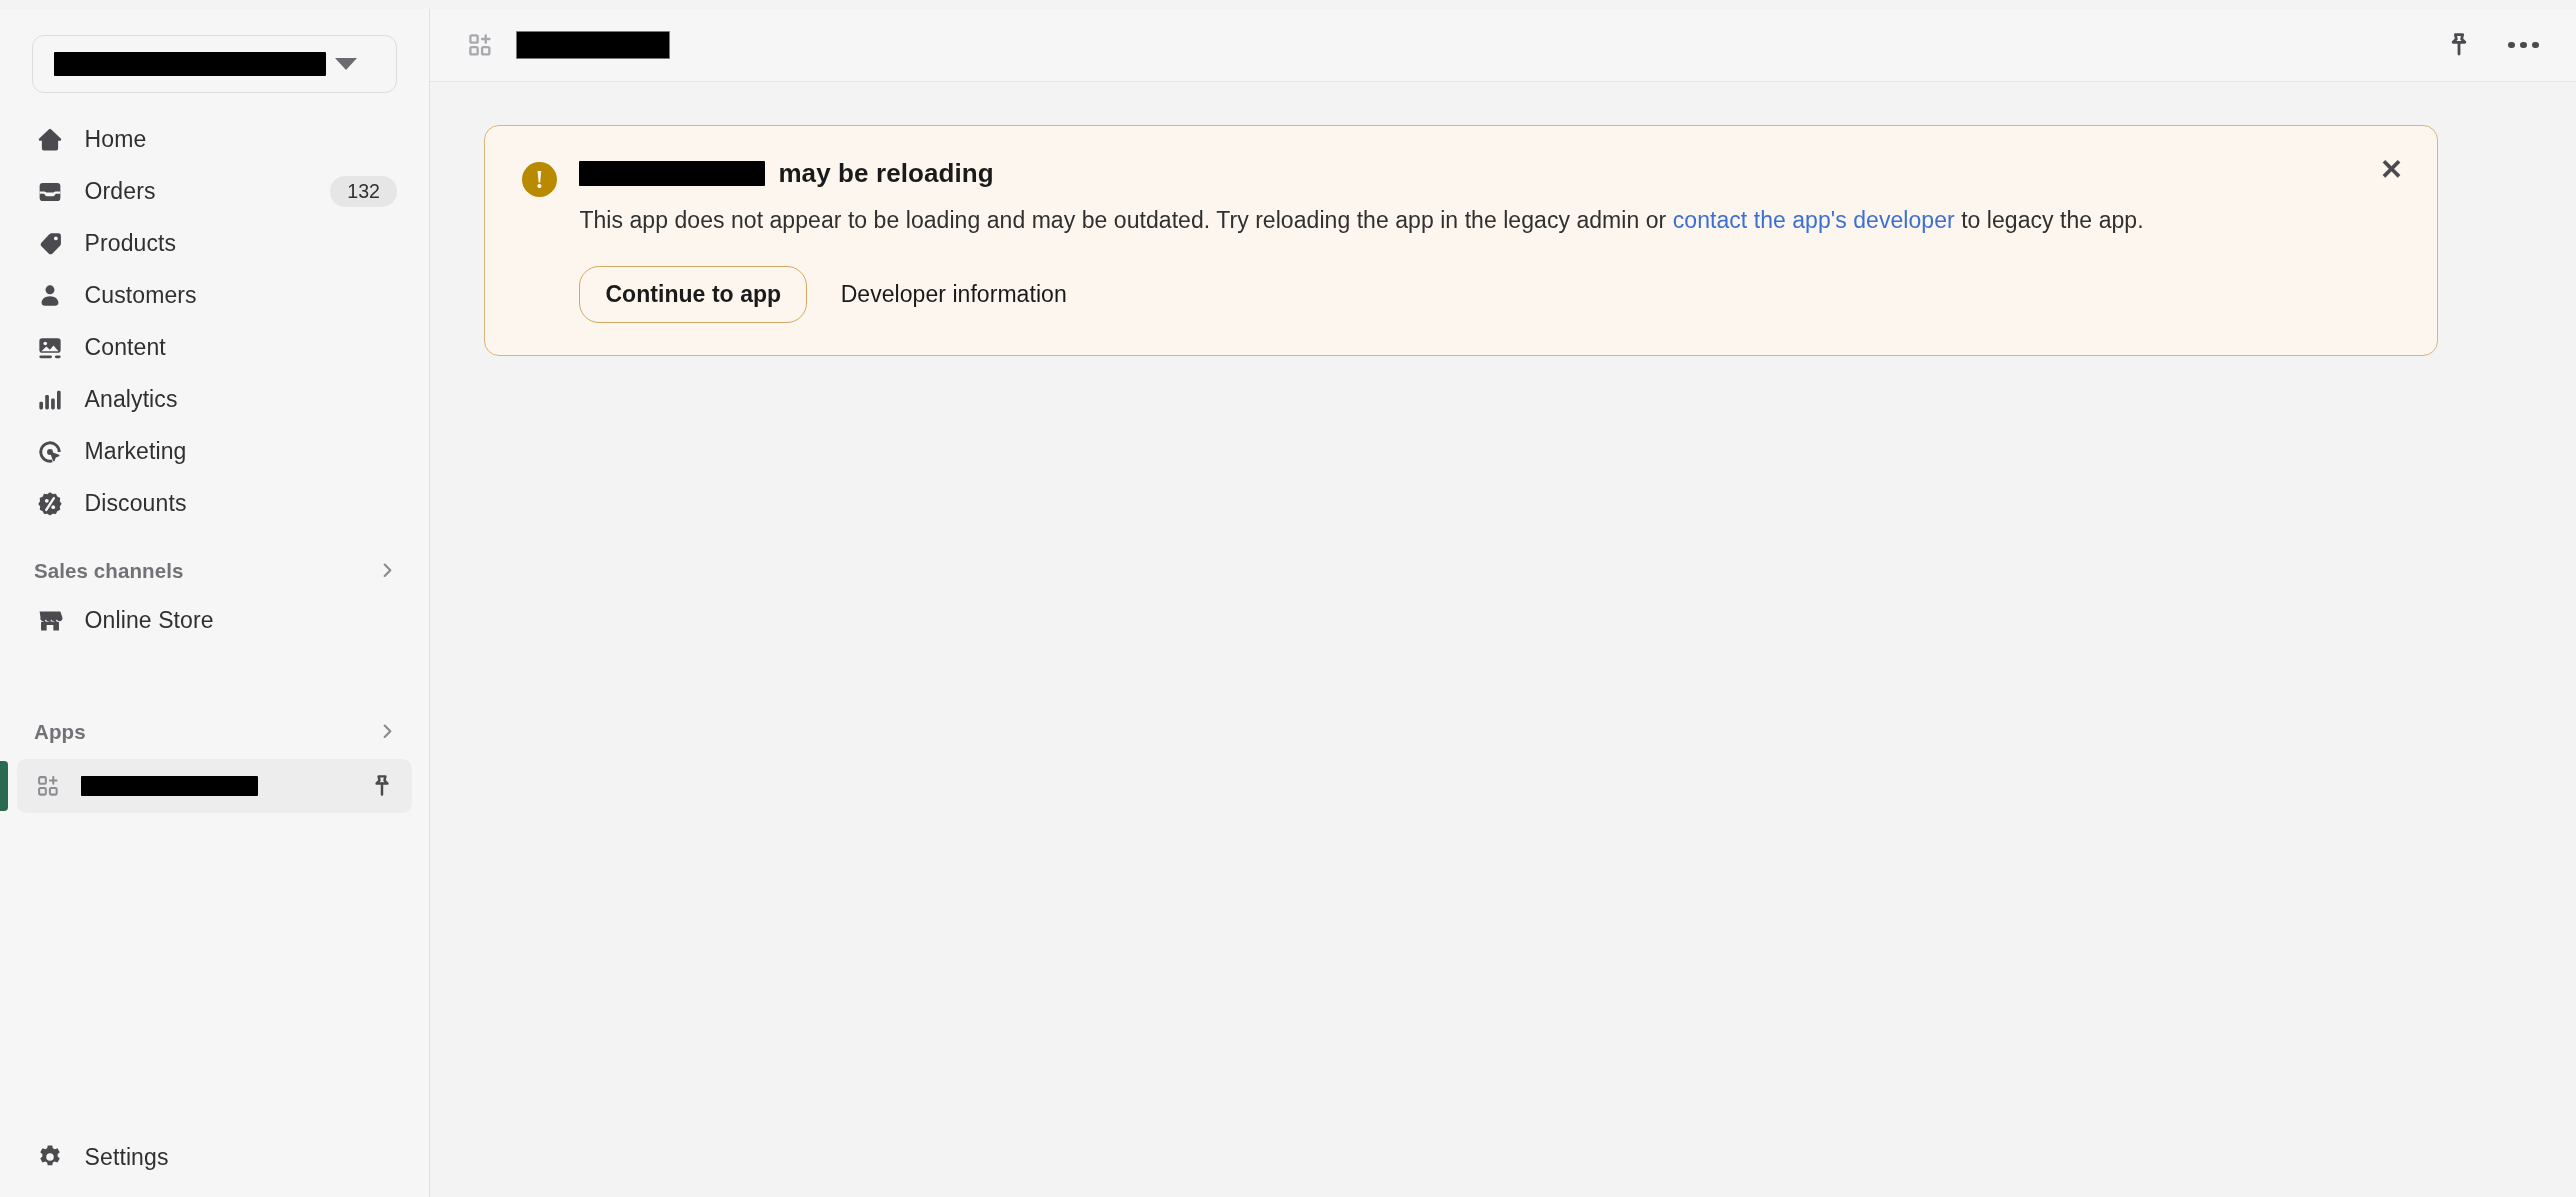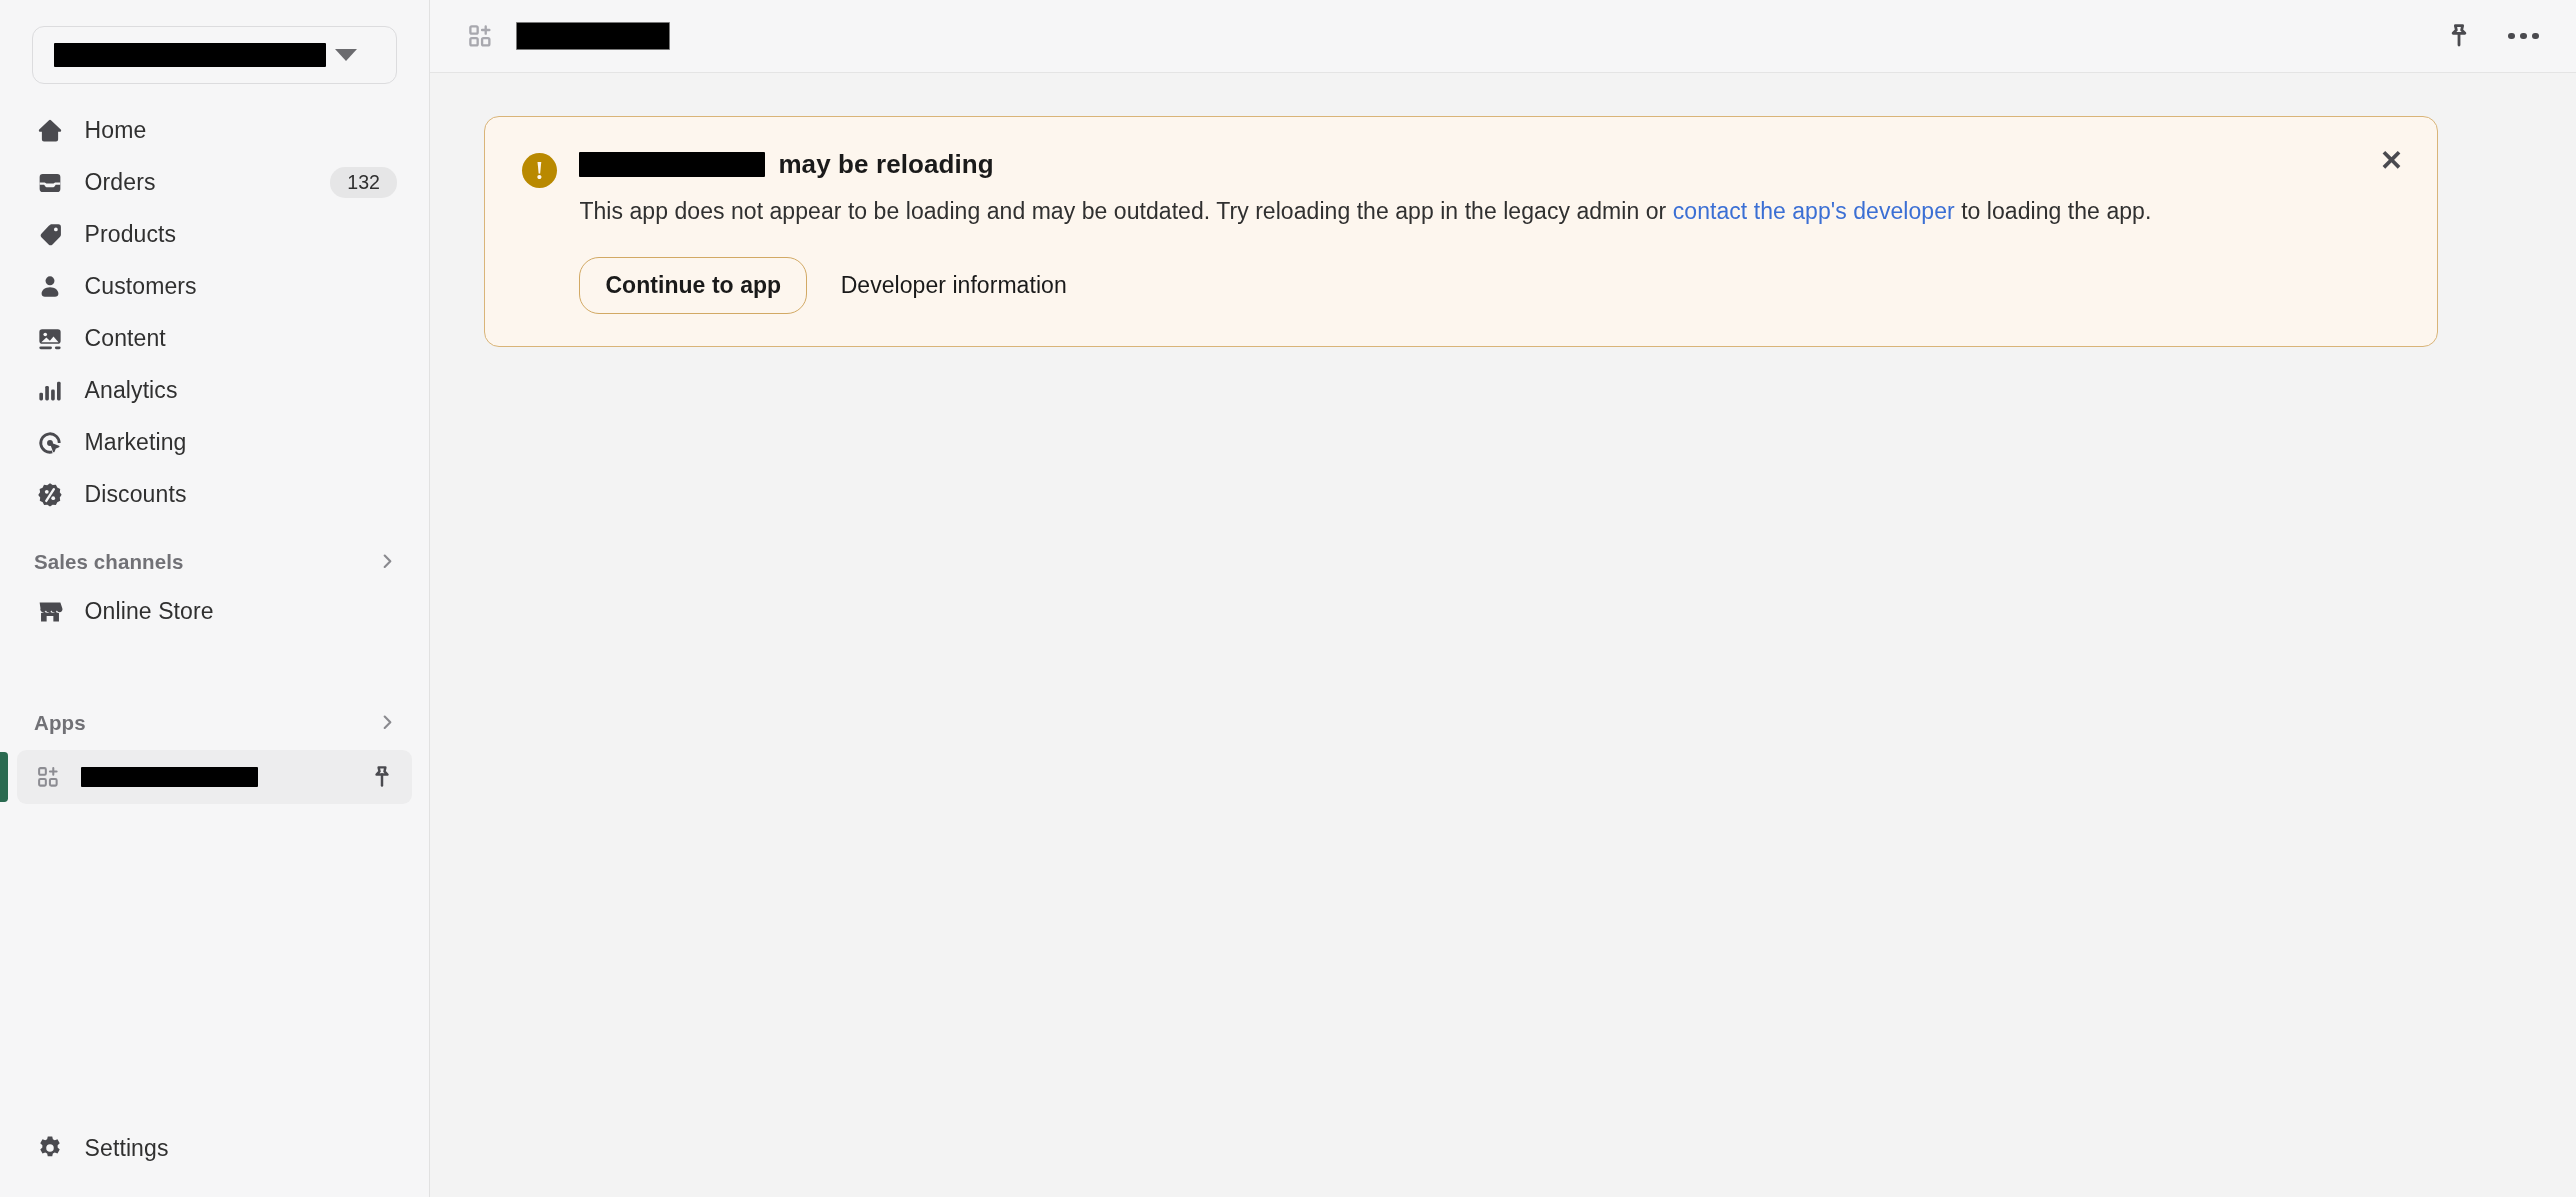--- a/index.html
+++ b/index.html
@@ -11,20 +11,21 @@
     font-family: "Liberation Sans", sans-serif;
     background: #F3F3F3;
     -webkit-font-smoothing: antialiased;
   }
 
   .app-shell {
     display: flex;
     width: 2576px;
     height: 1028px;
     background: #F3F3F3;
+    margin-top: 9px;
   }
 
   
   .sidebar {
     width: 430px;
     height: 1198px;
     background: #F6F6F7;
     border-right: 1.9px solid #E1E1E1;
     display: flex;
     flex-direction: column;
@@ -527,21 +528,21 @@
 
       <div class="banner">
         <span class="banner-icon">!</span>
 
         <div class="banner-body">
           <div class="banner-title-row">
             <span class="banner-app-redacted"></span>
             <span class="banner-title">may be reloading</span>
           </div>
 
-          <p class="banner-text"><span>This app does not appear to be loading and may be outdated. Try reloading the app in the legacy admin or </span><a class="banner-link" href="#">contact the app's developer</a><span> to loading the app.</span></p>
+          <p class="banner-text"><span>This app does not appear to be loading and may be outdated. Try reloading the app in the legacy admin or </span><a class="banner-link" href="#">contact the app's developer</a><span> to legacy the app.</span></p>
 
           <div class="banner-actions">
             <button class="btn-outline">Continue to app</button>
             <button class="btn-plain">Developer information</button>
           </div>
         </div>
 
         <button class="banner-close">✕</button>
       </div>
 

